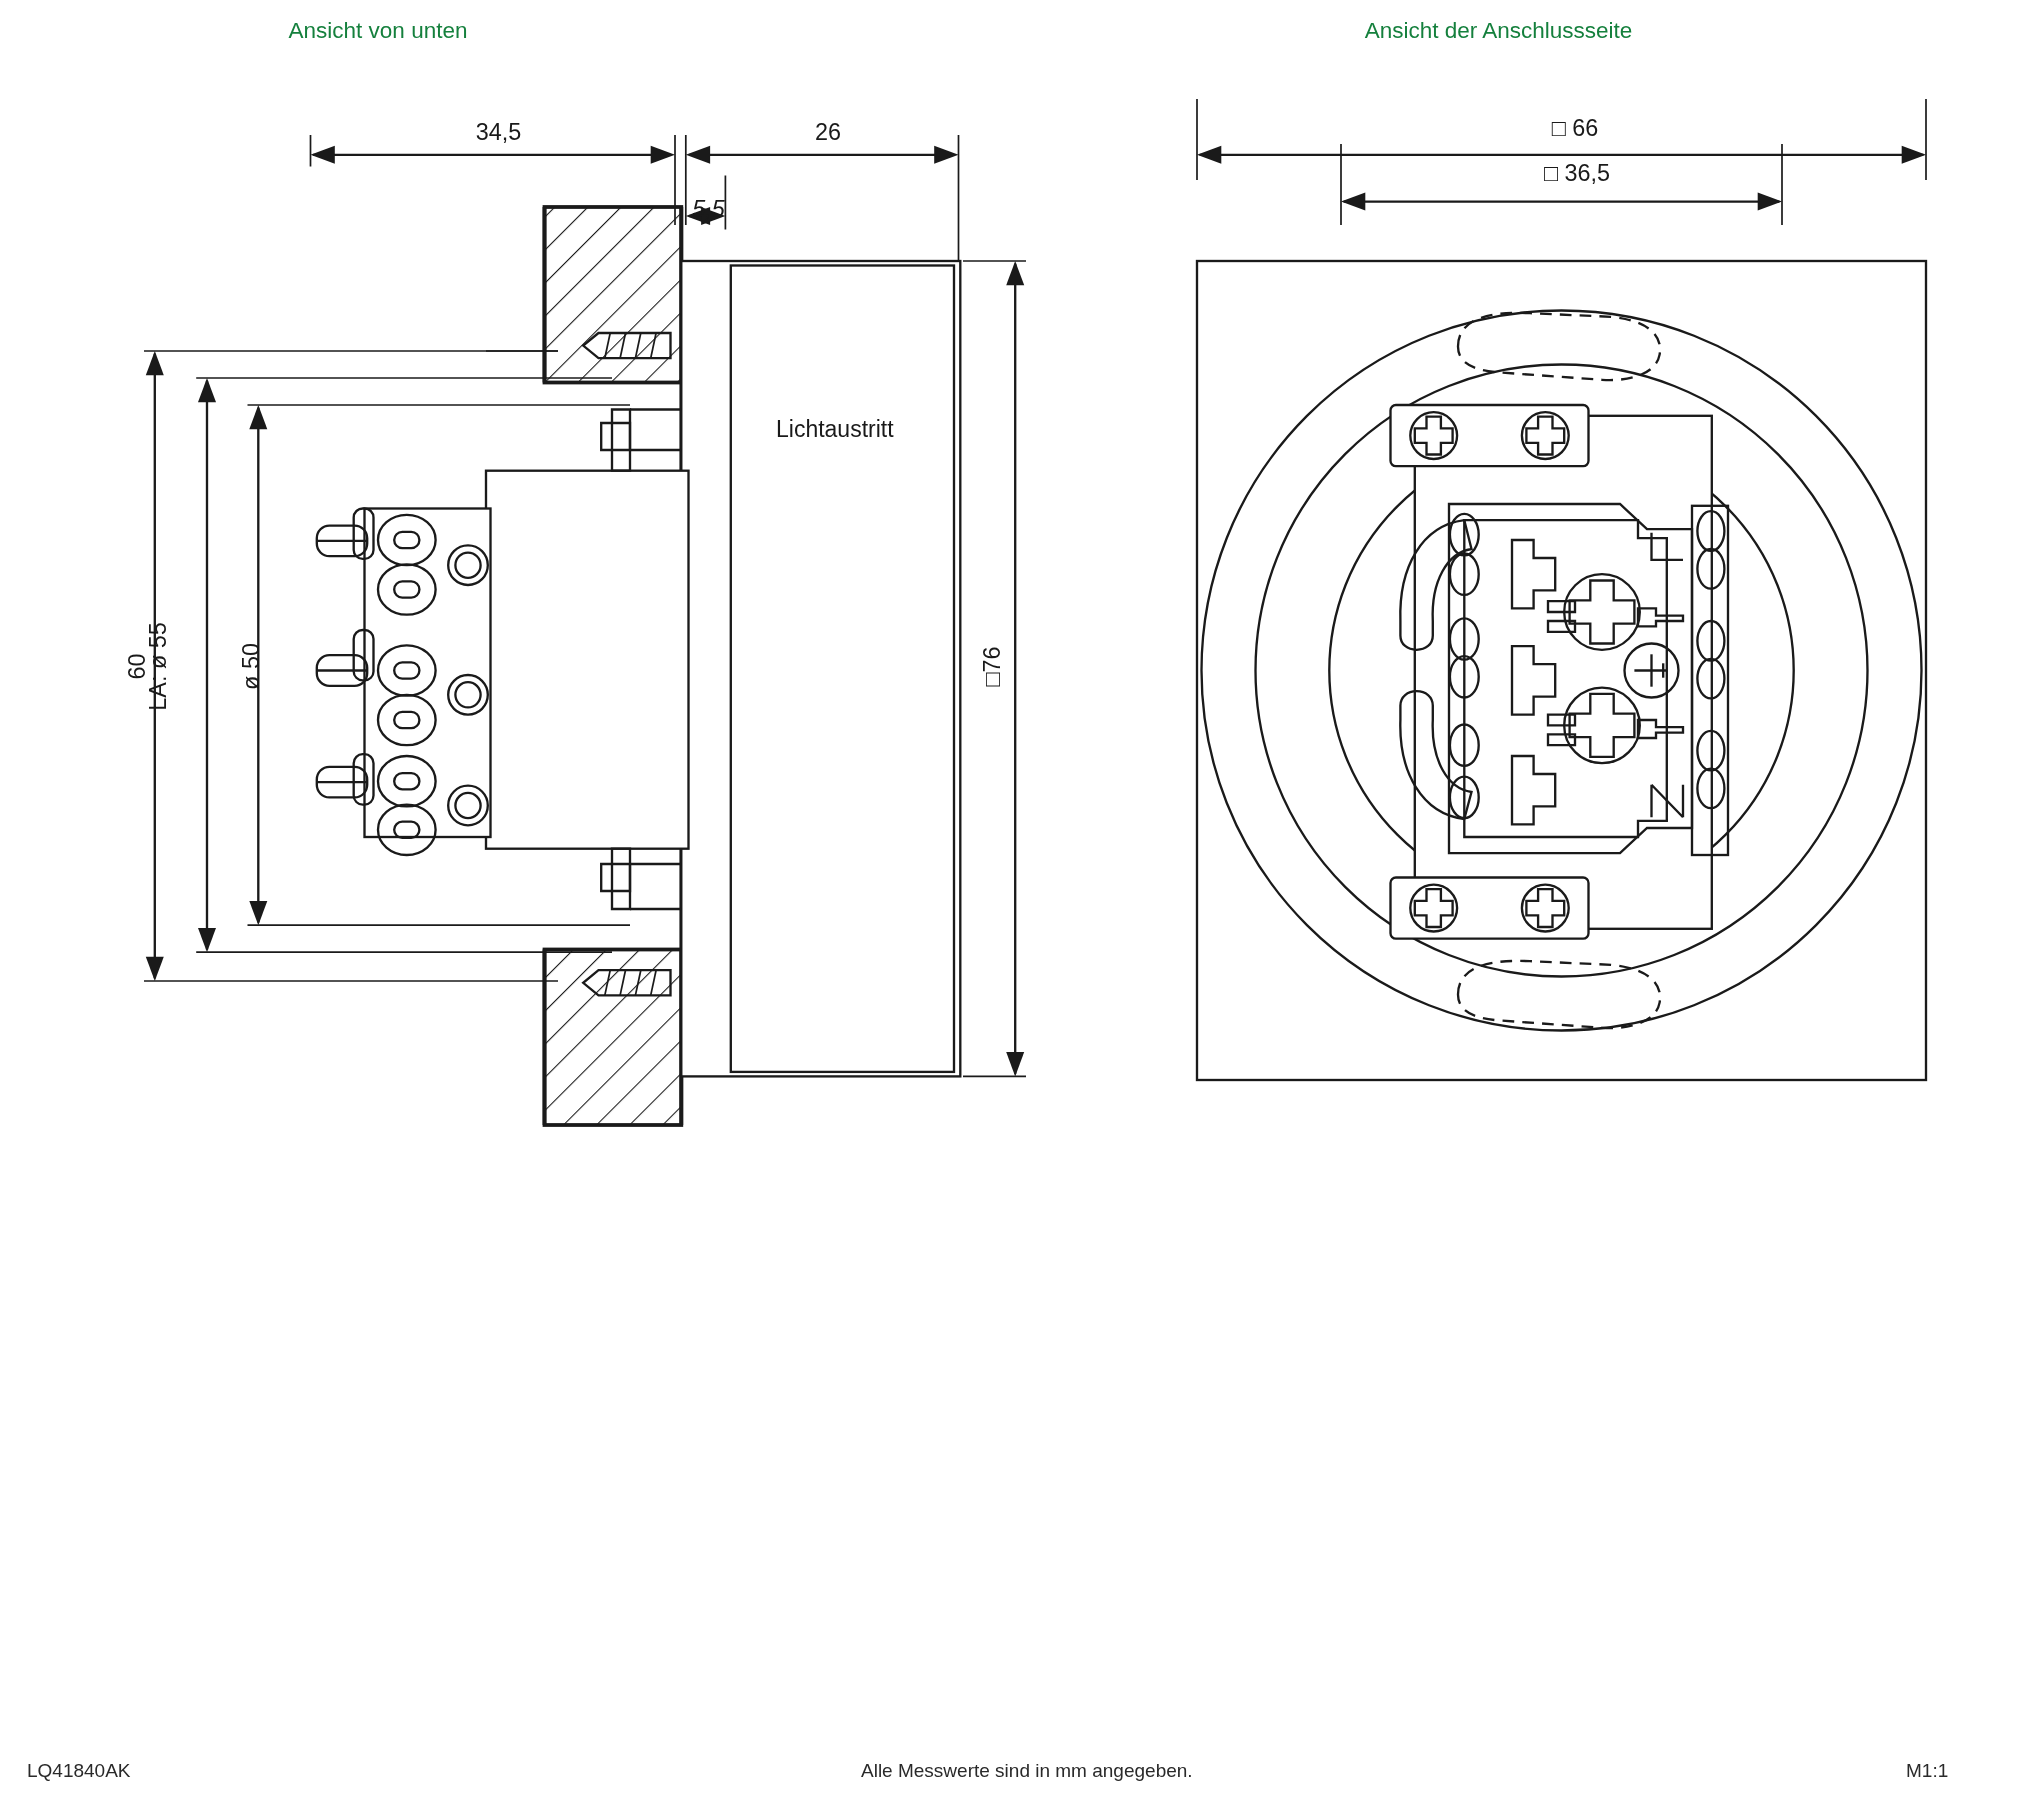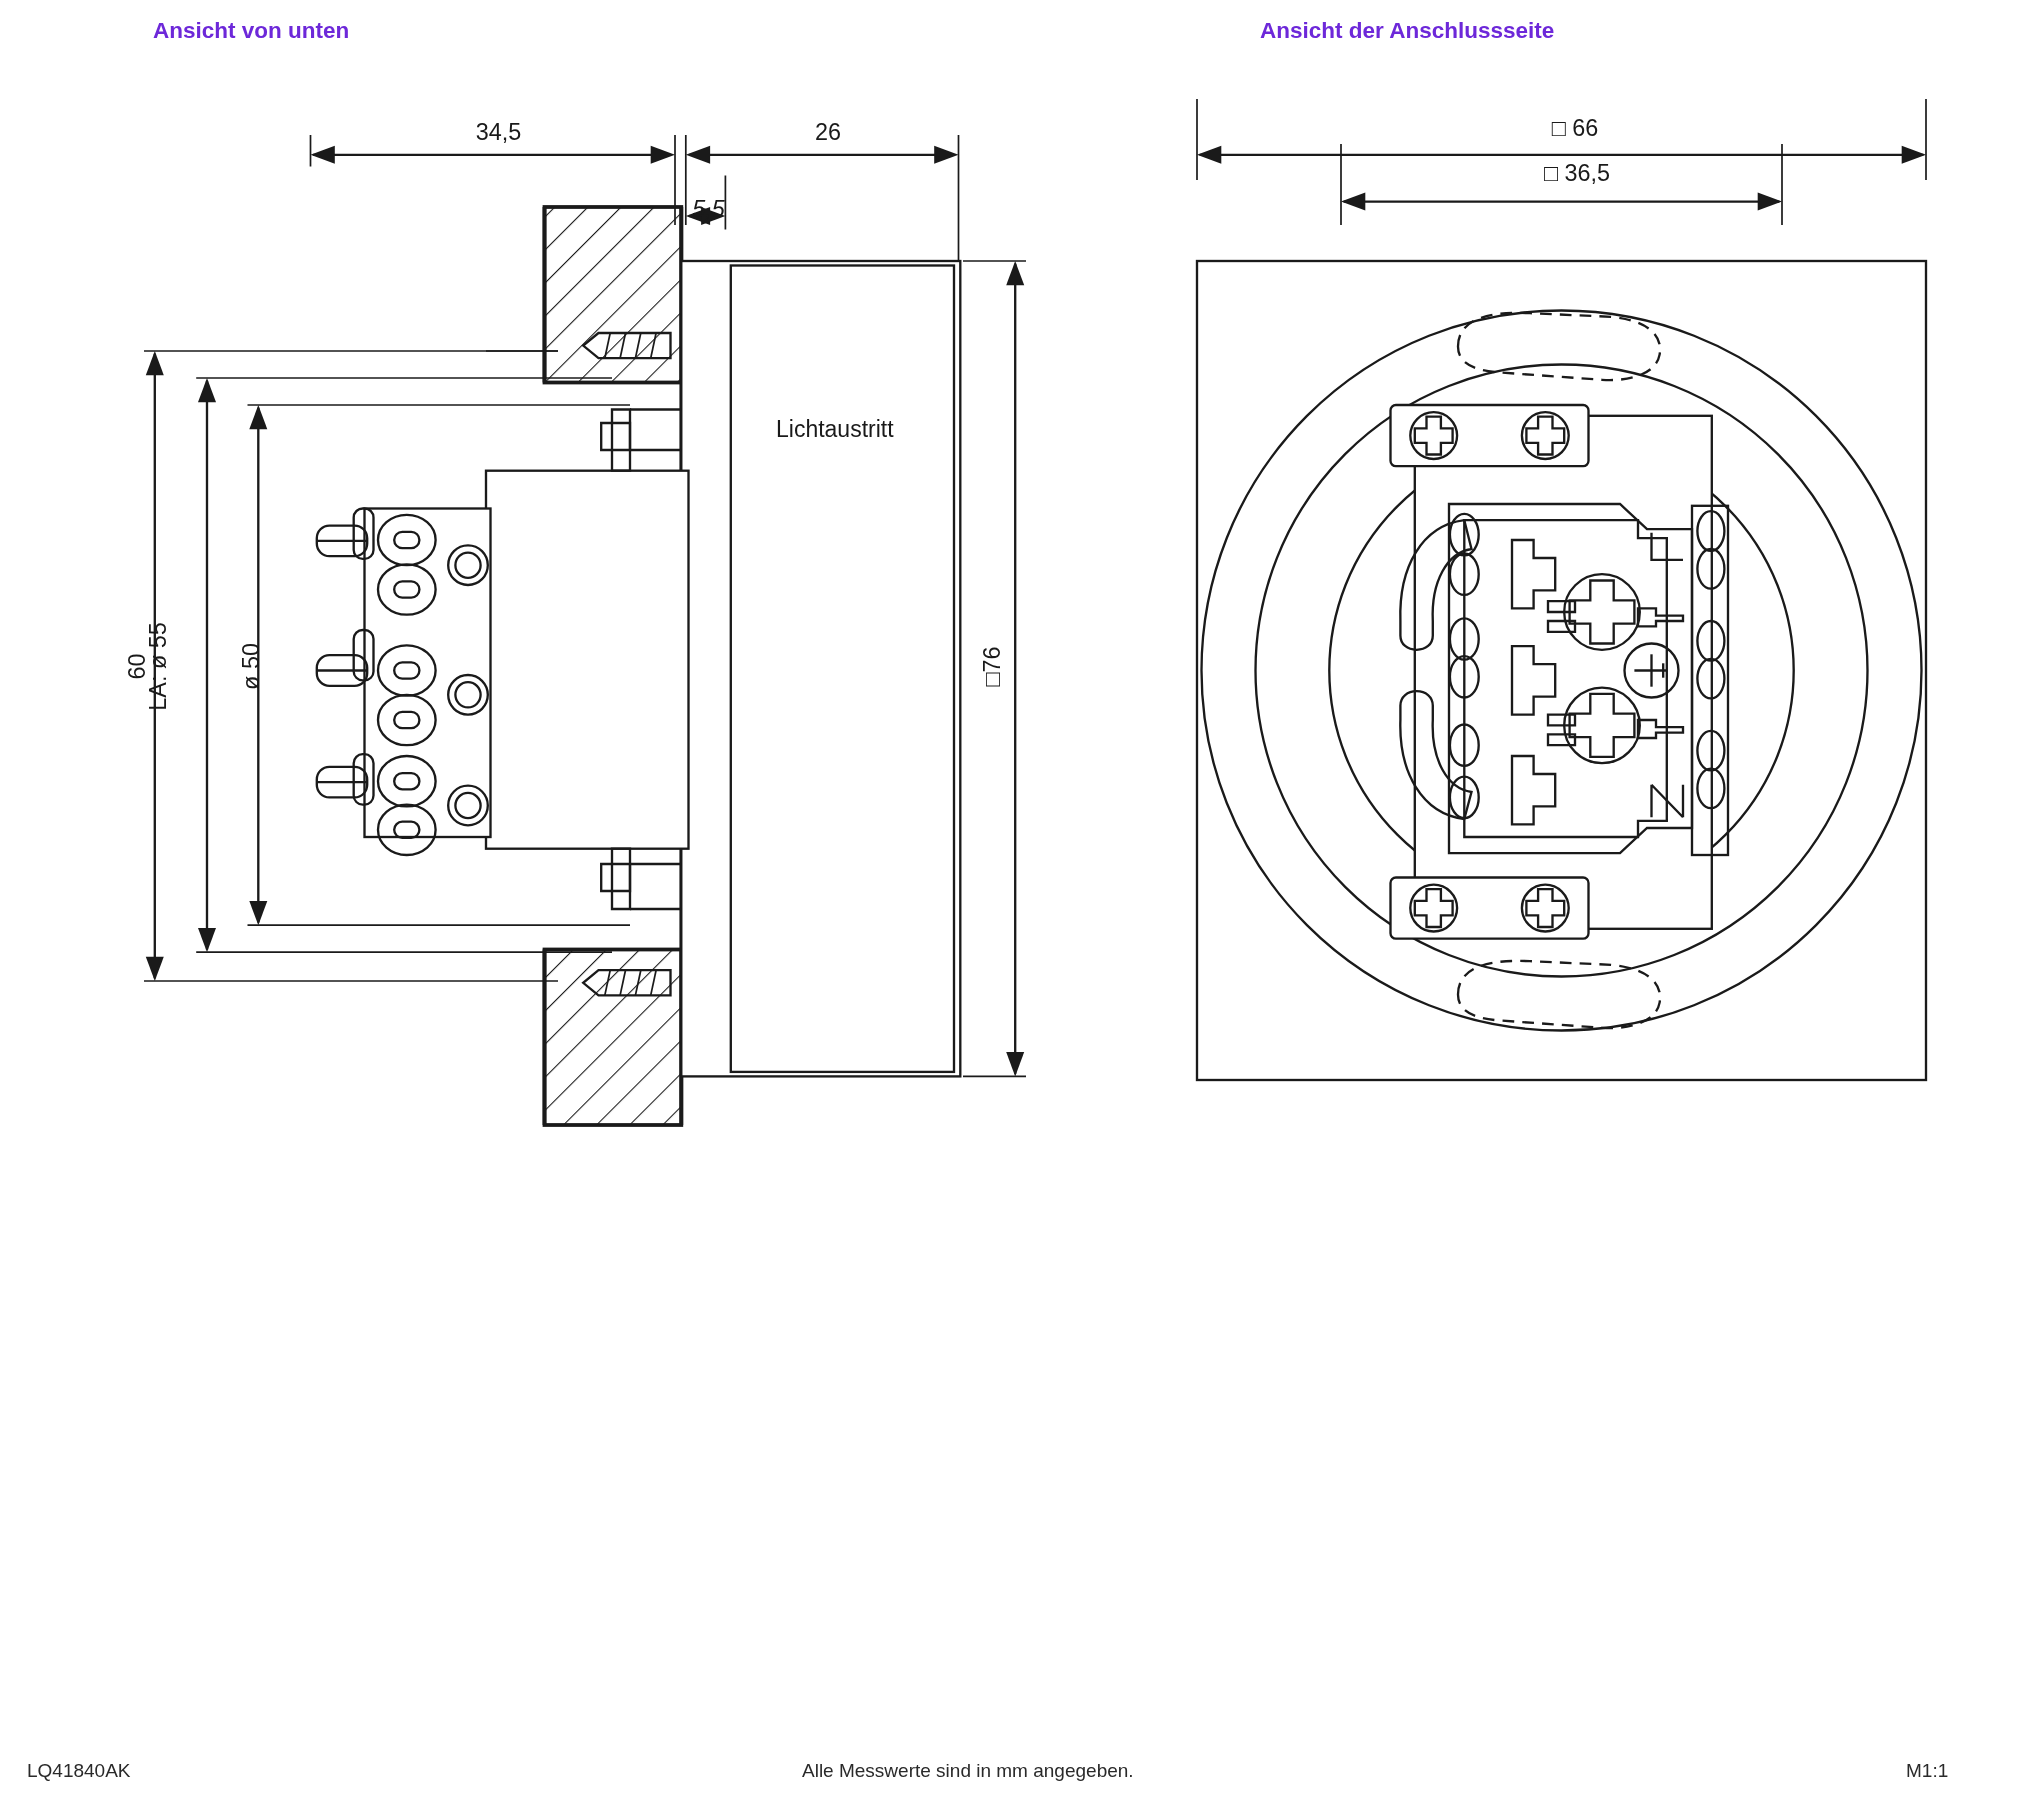--- a/index.html
+++ b/index.html
@@ -18,35 +18,36 @@
   }
   #sheet {
     position: absolute;
     left: 0; top: 0;
     width: 2043px;
     height: 1814px;
   }
   .view-title {
     position: absolute;
     font-size: 22.5px;
-    font-weight: bold;
-    color: #6d28d9;
+    font-weight: normal;
+    color: #15803d;
     white-space: nowrap;
+    text-align: center;
   }
   #title-left  { left: 153px;  top: 18px; width: 450px; }
   #title-right { left: 1260px; top: 18px; width: 477px; }
 
   .footer-txt {
     position: absolute;
     font-size: 19px;
     color: #2a2a2a;
     white-space: nowrap;
   }
   #footer-code  { left: 27px;  top: 1760px; }
-  #footer-note  { left: 802px; top: 1760px; }
+  #footer-note  { left: 861px; top: 1760px; }
   #footer-scale { left: 1906px; top: 1760px; }
 
   .dim-label {
     position: absolute;
     font-size: 23.4px;
     color: #1a1a1a;
     white-space: nowrap;
     text-align: center;
   }
   .dim-label.rot {

